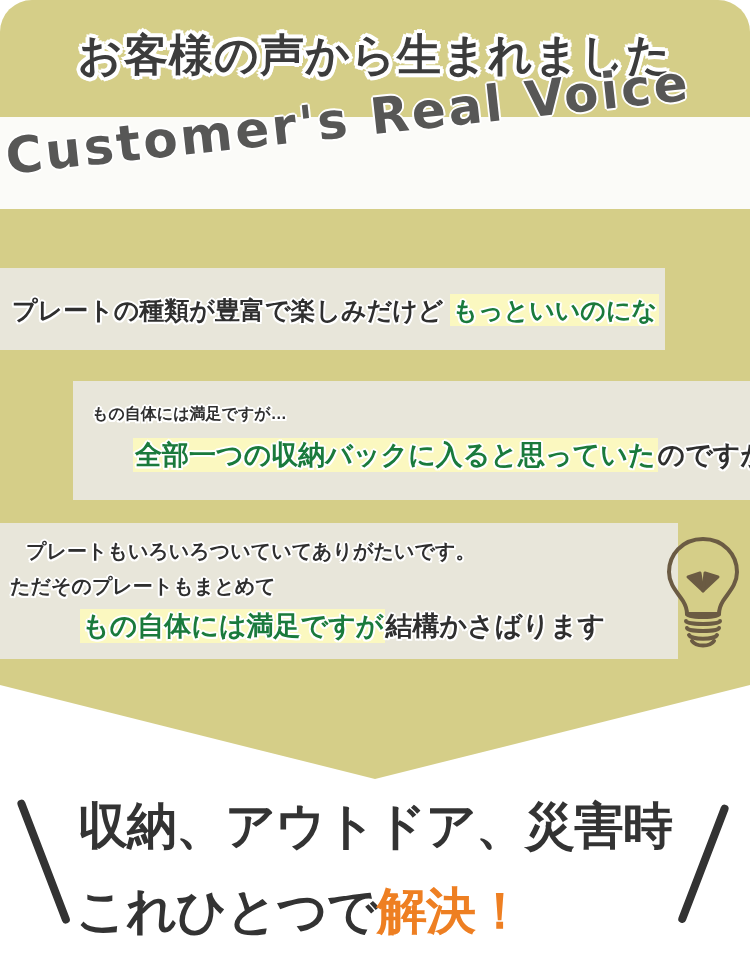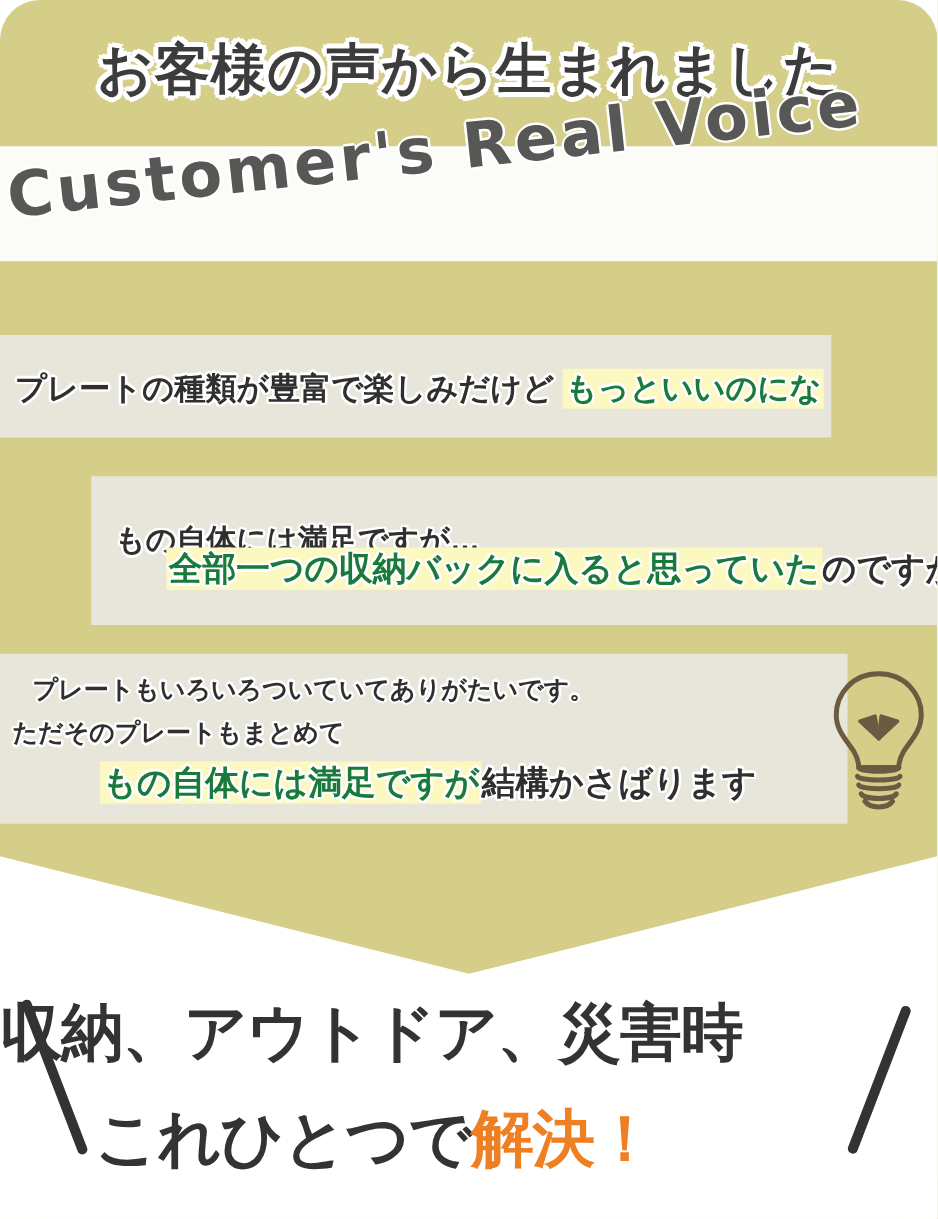--- a/index.html
+++ b/index.html
@@ -94,39 +94,40 @@
     background: #FBF8C0;
     color: #1A7A3C;
     padding: 2px 2px;
     box-decoration-break: clone;
     -webkit-box-decoration-break: clone;
   }
 
   
   #c1-line { left: 12px; top: 294px; font-size: 25px; }
   
-  #c2-line1 { left: 92px; top: 416px; font-size: 24px; }
+  #c2-line1 { left: 92px; top: 404px; font-size: 16px; }
   #c2-line2 { left: 92px; top: 437px; font-size: 27px; margin-left: 41px; }
   
   #c3-line1 { left: 26px; top: 538px; font-size: 20px; }
   #c3-line2 { left: 10px; top: 573px; font-size: 20px; }
   #c3-line3 { left: 80px; top: 608px; font-size: 27px; }
 
   
   .bulb {
     position: absolute;
     left: 658px; top: 531px;
     width: 90px; height: 120px;
   }
 
   
   .bottom-line1 {
     position: absolute;
     left: 0; top: 793px;
     width: 750px;
+    text-align: center;
     font-size: 50px;
     font-weight: bold;
     color: #333333;
     letter-spacing: -1px;
     white-space: nowrap;
   }
   .bottom-line2 {
     position: absolute;
     left: 0; top: 878px;
     width: 600px;

